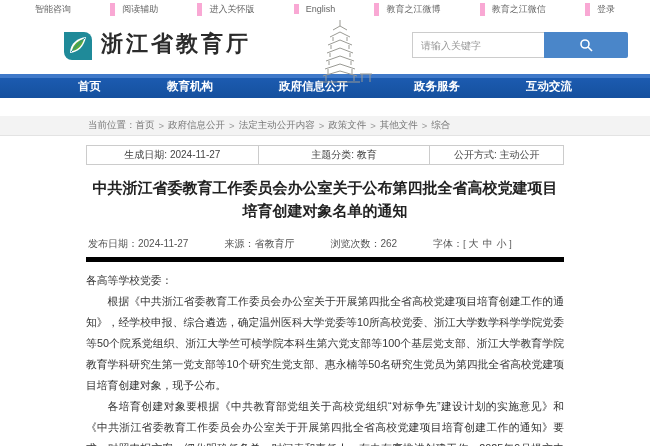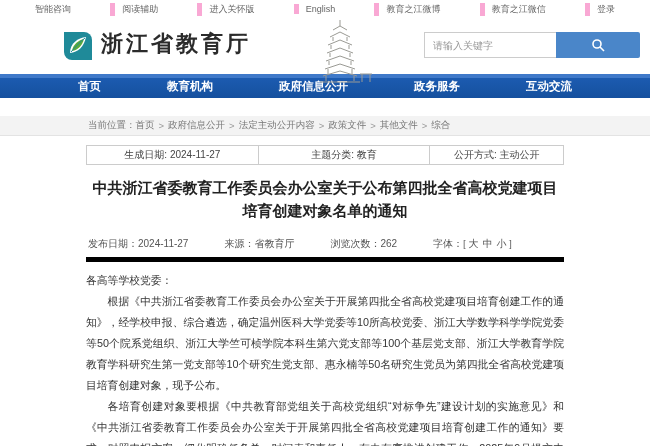--- a/index.html
+++ b/index.html
@@ -13,21 +13,21 @@
   .topbar a { font-size:9px; color:#666; text-decoration:none; padding:0 7px; cursor:pointer; }
   .topbar a + a { border-left:5px solid #f9a8d4; }
 
   
   .header { height:56px; position:relative; display:flex; align-items:center; padding:0 30px 0 60px; }
   .logo { display:flex; align-items:flex-start; gap:7px; cursor:pointer; }
   .logo-icon { width:34px; height:34px; flex:0 0 auto; }
   .site-name { font-size:22px; font-weight:bold; color:#2b2b2b; letter-spacing:3px;
     font-family:"Liberation Serif","DejaVu Serif",serif; }
   .pagoda { position:absolute; left:300px; top:0px; width:80px; height:70px; }
-  .search { position:absolute; right:10px; top:14px; display:flex; }
+  .search { position:absolute; right:22px; top:14px; display:flex; }
   .search input { width:132px; height:26px; border:1px solid #ccc; border-right:none;
     font-size:10px; padding:0 8px; color:#333; outline:none; }
   .search input::placeholder { color:#999; }
   .search button { width:84px; height:26px; background:#4a86c9; border:none; border-radius:0 2px 2px 0;
     display:flex; align-items:center; justify-content:center; cursor:pointer; }
 
   
   .nav { height:24px; background:linear-gradient(#3f79c9 0%, #3f79c9 18%, #1c5bb0 18%, #15509e 100%); }
   .nav-inner { width:560px; margin:0 auto; height:100%; display:flex; justify-content:space-around; align-items:center; }
   .nav-item { color:#fff; font-size:11.5px; font-weight:bold; text-decoration:none; cursor:pointer; }

